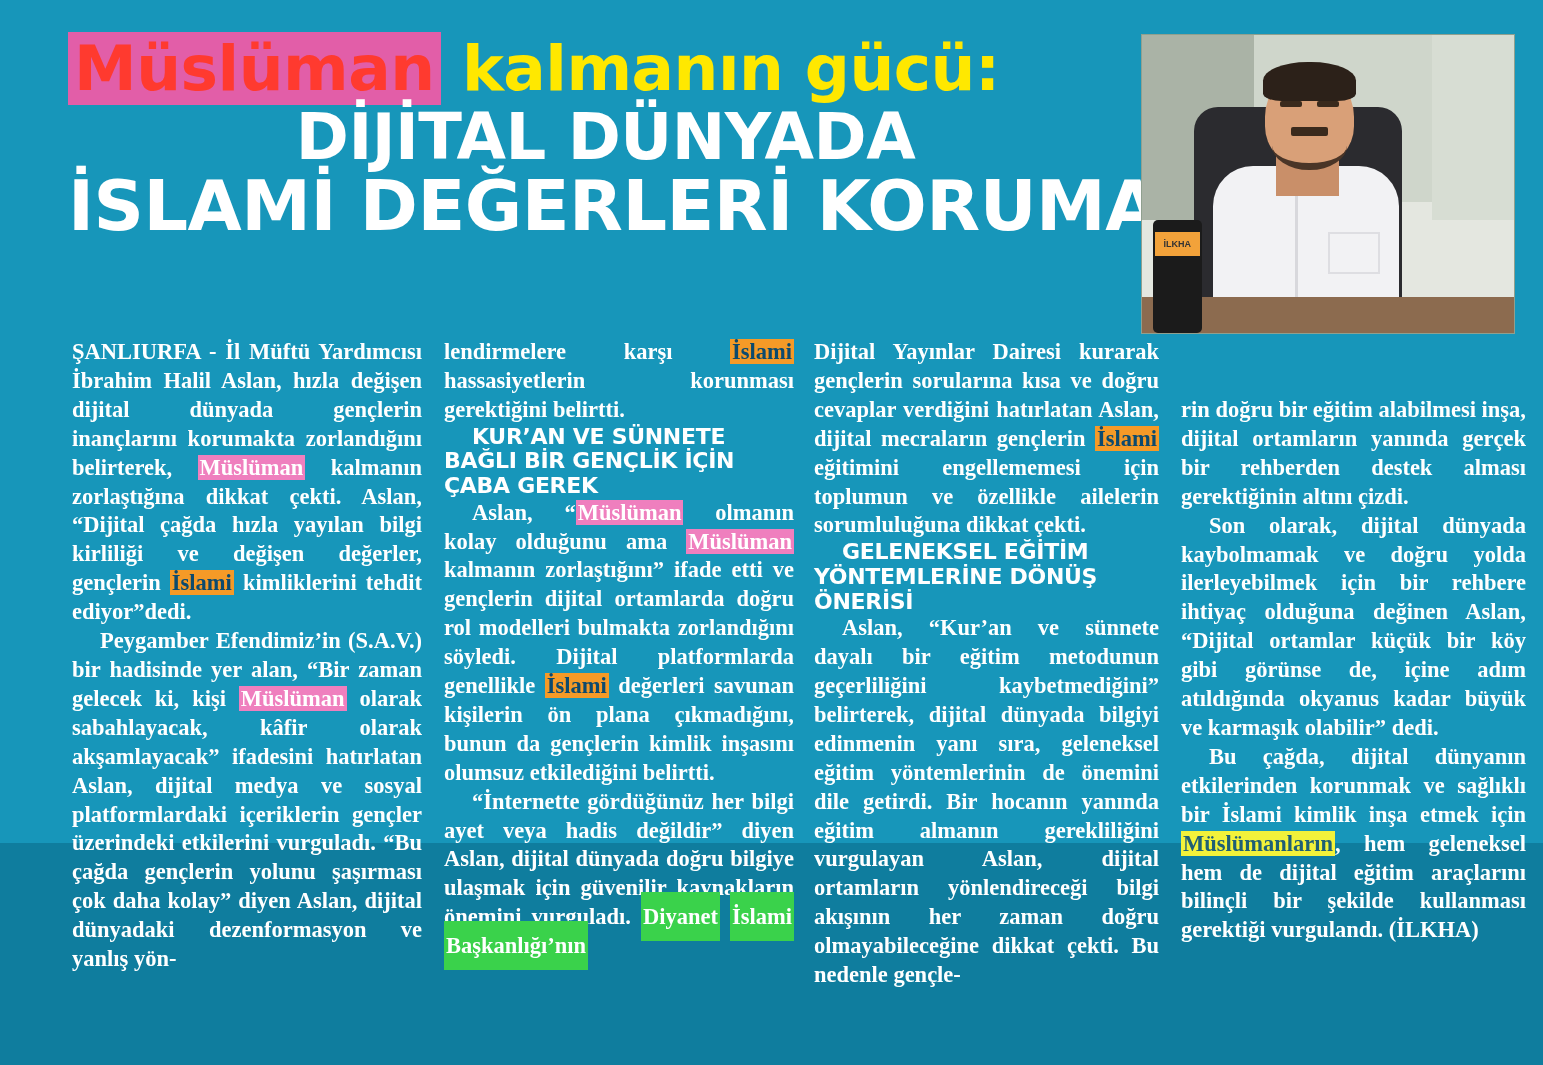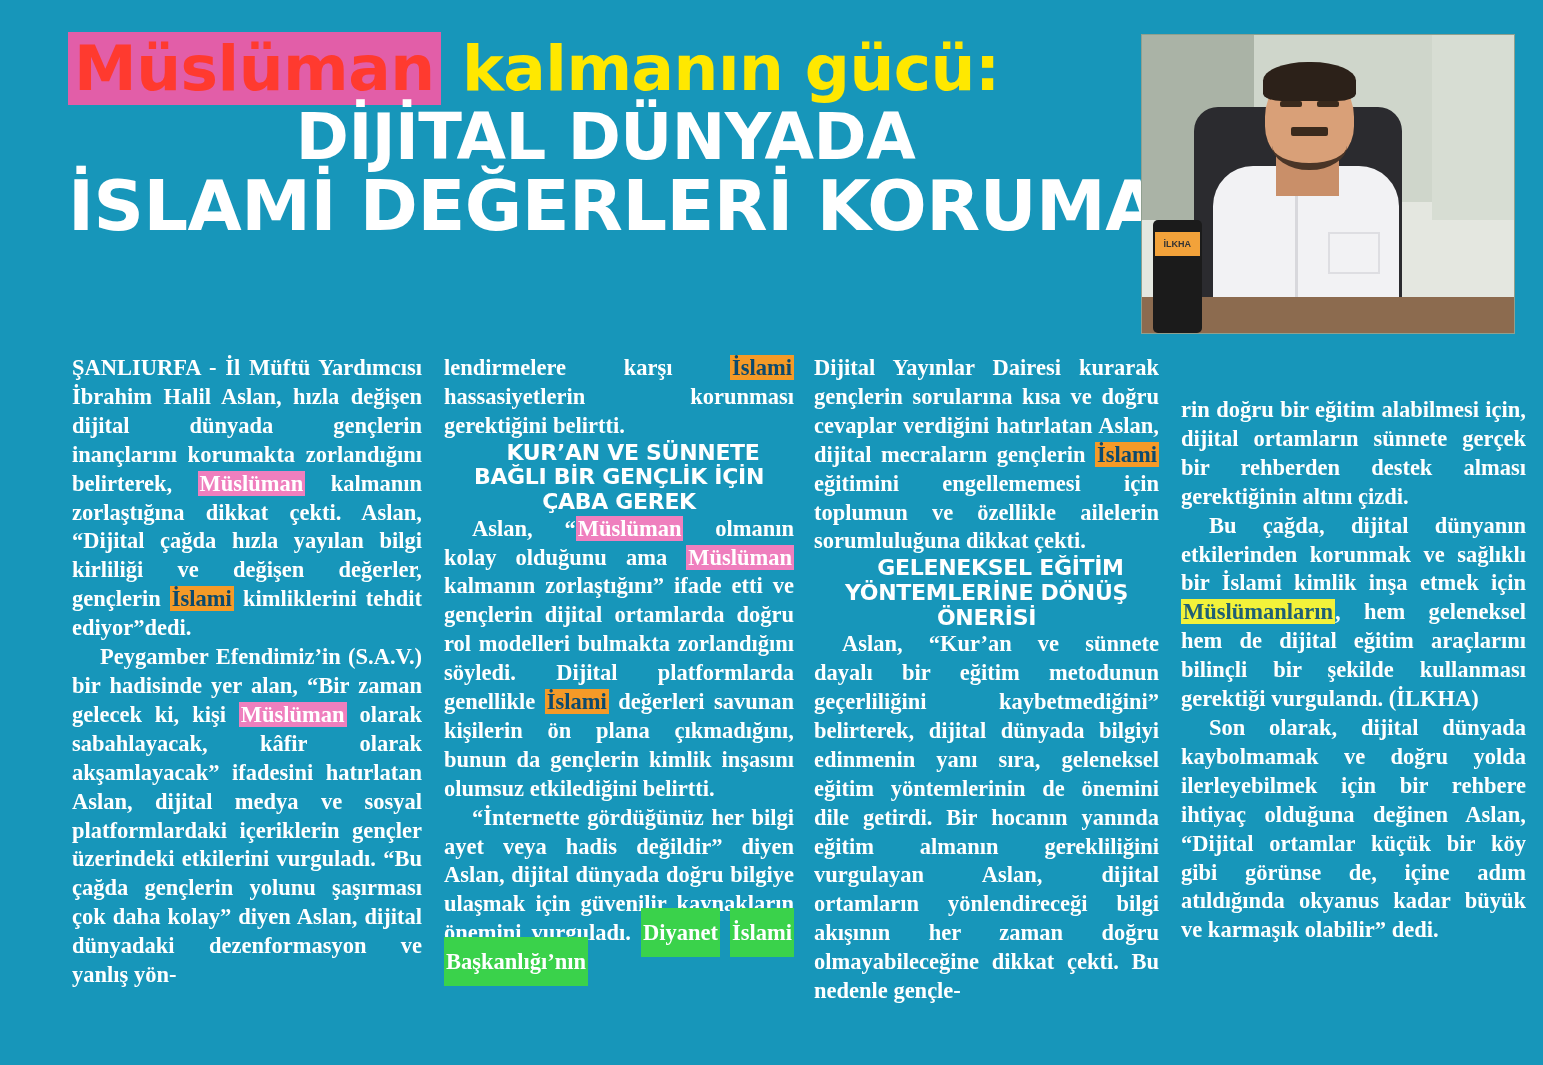--- a/index.html
+++ b/index.html
@@ -9,21 +9,21 @@
   }
   body {
     width: 1543px;
     height: 1065px;
     font-family: "Liberation Sans", sans-serif;
     overflow: hidden;
   }
   .page {
     position: relative;
     width: 1543px;
-    height: 1065px;
+    height: 843px;
     background: #1796ba;
     box-sizing: border-box;
     padding: 0;
   }
   .inner {
     position: absolute;
     left: 30px;
     top: 28px;
     right: 28px;
     bottom: 42px;
@@ -106,21 +106,21 @@
   
   .cols {
     position: absolute;
     left: 16px;
     top: 310px;
     right: 0px;
     bottom: 0;
   }
   .col {
     position: absolute;
-    top: 16px;
+    top: 0;
     color: #ffffff;
     font-family: "Liberation Serif", serif;
     font-size: 22.5px;
     line-height: 1.285;
     text-align: justify;
     text-justify: inter-word;
     font-weight: 700;
   }
   .col1 { left: 26px; width: 350px; }
   .col2 { left: 398px; width: 350px; }
@@ -129,21 +129,21 @@
 
   .col p { margin: 0 0 0 0; text-indent: 28px; }
   .col p.noind { text-indent: 0; }
   .subhead {
     font-family: "DejaVu Sans", sans-serif;
     font-weight: 900;
     font-size: 22px;
     line-height: 1.12;
     margin: 6px 0 4px 0;
     text-indent: 0;
-    text-align: center;
+    text-align: left;
     letter-spacing: -0.3px;
   }
   .lead { font-weight: 800; }
   .hl-pink { background: #ef7fbe; color: #ffffff; padding: 0 2px; }
   .hl-orange { background: #f59a27; color: #0c4a6e; padding: 0 2px; }
   .hl-green { background: #3ad24b; color: #ffffff; padding: 12px 2px; }
   .hl-yellow { background: #f2f23a; color: #1f5f75; padding: 0 2px; }
   .sp { display: inline; }
 </style>
 </head>
@@ -196,20 +196,20 @@
         <p><span>“İnternette gördüğünüz her bilgi ayet veya hadis değildir” diyen Aslan, dijital dünyada doğru bilgiye ulaşmak için güvenilir kaynakların önemini vurguladı. </span><span class="hl-green">Diyanet</span><span class="sp"> </span><span class="hl-green">İslami</span><span class="sp"> </span><span class="hl-green">Başkanlığı’nın</span></p>
       </div>
 
       <div class="col col3">
         <p class="noind"><span>Dijital Yayınlar Dairesi kurarak gençlerin sorularına kısa ve doğru cevaplar verdiğini hatırlatan Aslan, dijital mecraların gençlerin </span><span class="hl-orange">İslami</span><span> eğitimini engellememesi için toplumun ve özellikle ailelerin sorumluluğuna dikkat çekti.</span></p>
         <p class="subhead">GELENEKSEL EĞİTİM YÖNTEMLERİNE DÖNÜŞ ÖNERİSİ</p>
         <p>Aslan, “Kur’an ve sünnete dayalı bir eğitim metodunun geçerliliğini kaybetmediğini” belirterek, dijital dünyada bilgiyi edinmenin yanı sıra, geleneksel eğitim yöntemlerinin de önemini dile getirdi. Bir hocanın yanında eğitim almanın gerekliliğini vurgulayan Aslan, dijital ortamların yönlendireceği bilgi akışının her zaman doğru olmayabileceğine dikkat çekti. Bu nedenle gençle-</p>
       </div>
 
       <div class="col col4">
-        <p class="noind">rin doğru bir eğitim alabilmesi için, dijital ortamların sünnete gerçek bir rehberden destek alması gerektiğinin altını çizdi.</p>
+        <p class="noind">rin doğru bir eğitim alabilmesi inşa, dijital ortamların yanında gerçek bir rehberden destek alması gerektiğinin altını çizdi.</p>
+        <p>Son olarak, dijital dünyada kaybolmamak ve doğru yolda ilerleyebilmek için bir rehbere ihtiyaç olduğuna değinen Aslan, “Dijital ortamlar küçük bir köy gibi görünse de, içine adım atıldığında okyanus kadar büyük ve karmaşık olabilir” dedi.</p>
         <p><span>Bu çağda, dijital dünyanın etkilerinden korunmak ve sağlıklı bir İslami kimlik inşa etmek için </span><span class="hl-yellow">Müslümanların</span><span>, hem geleneksel hem de dijital eğitim araçlarını bilinçli bir şekilde kullanması gerektiği vurgulandı. (İLKHA)</span></p>
-        <p>Son olarak, dijital dünyada kaybolmamak ve doğru yolda ilerleyebilmek için bir rehbere ihtiyaç olduğuna değinen Aslan, “Dijital ortamlar küçük bir köy gibi görünse de, içine adım atıldığında okyanus kadar büyük ve karmaşık olabilir” dedi.</p>
       </div>
 
     </div>
   </div>
 </div>
 
 </body></html>

